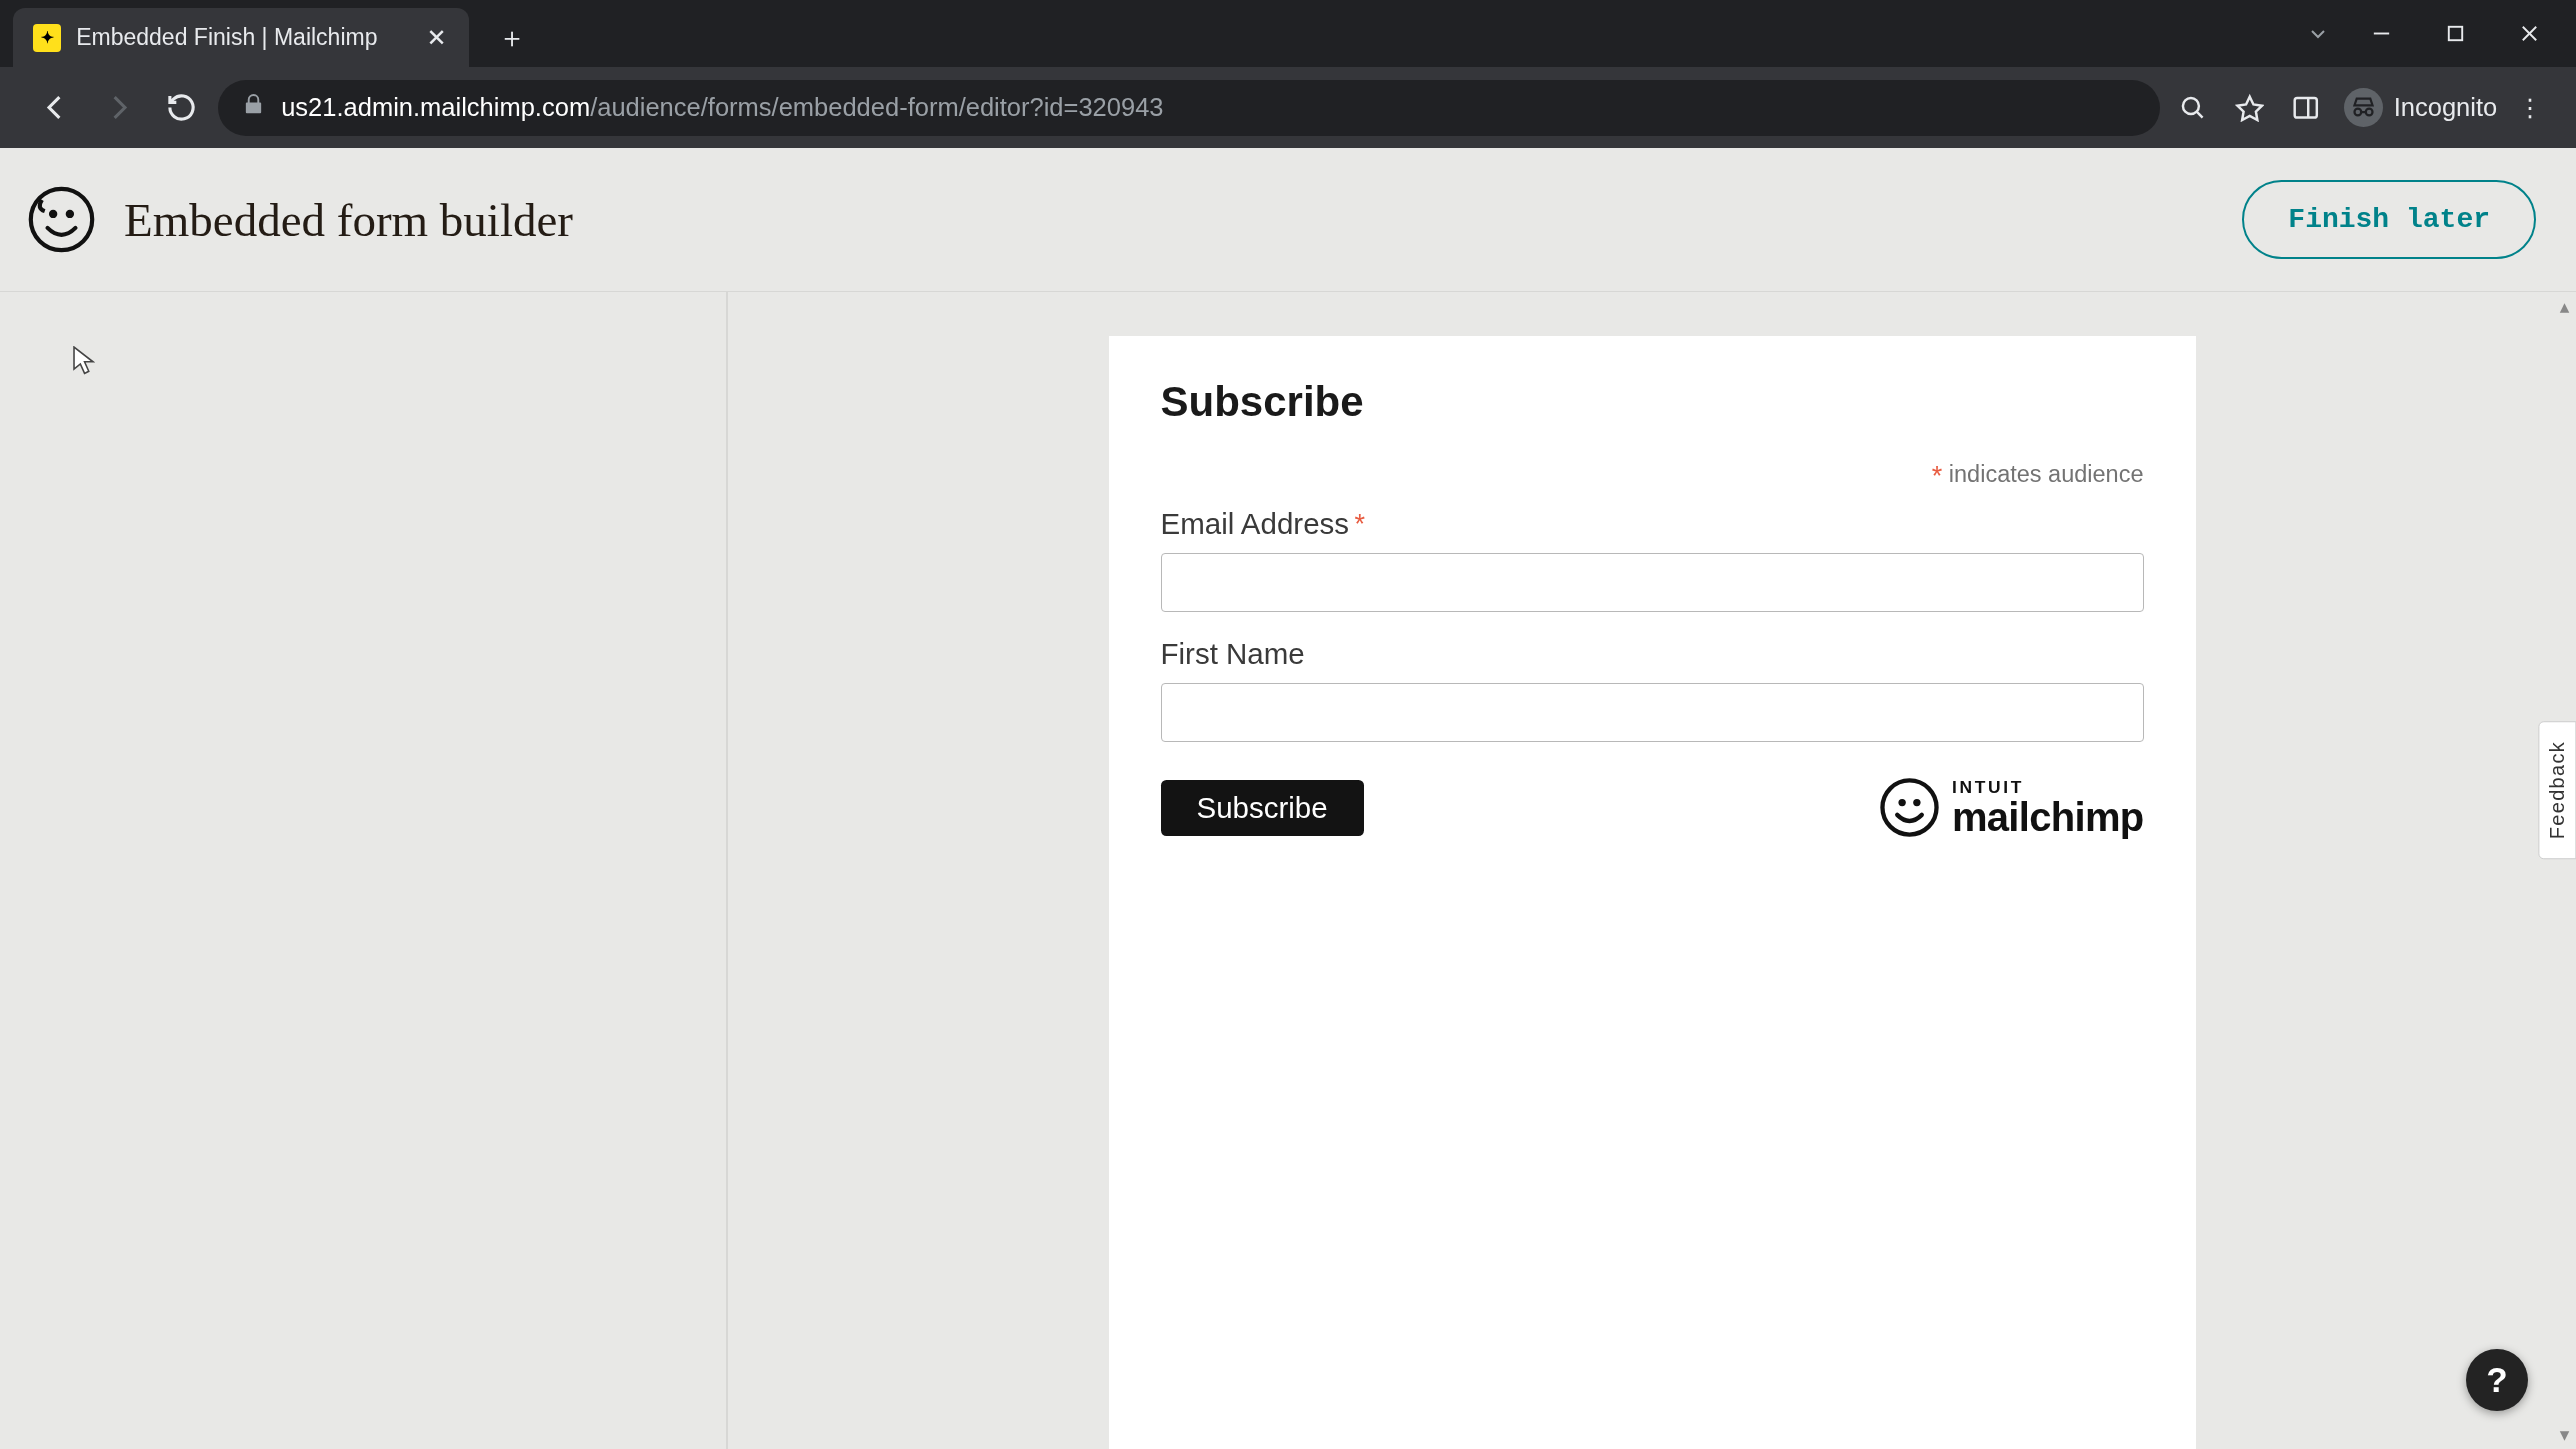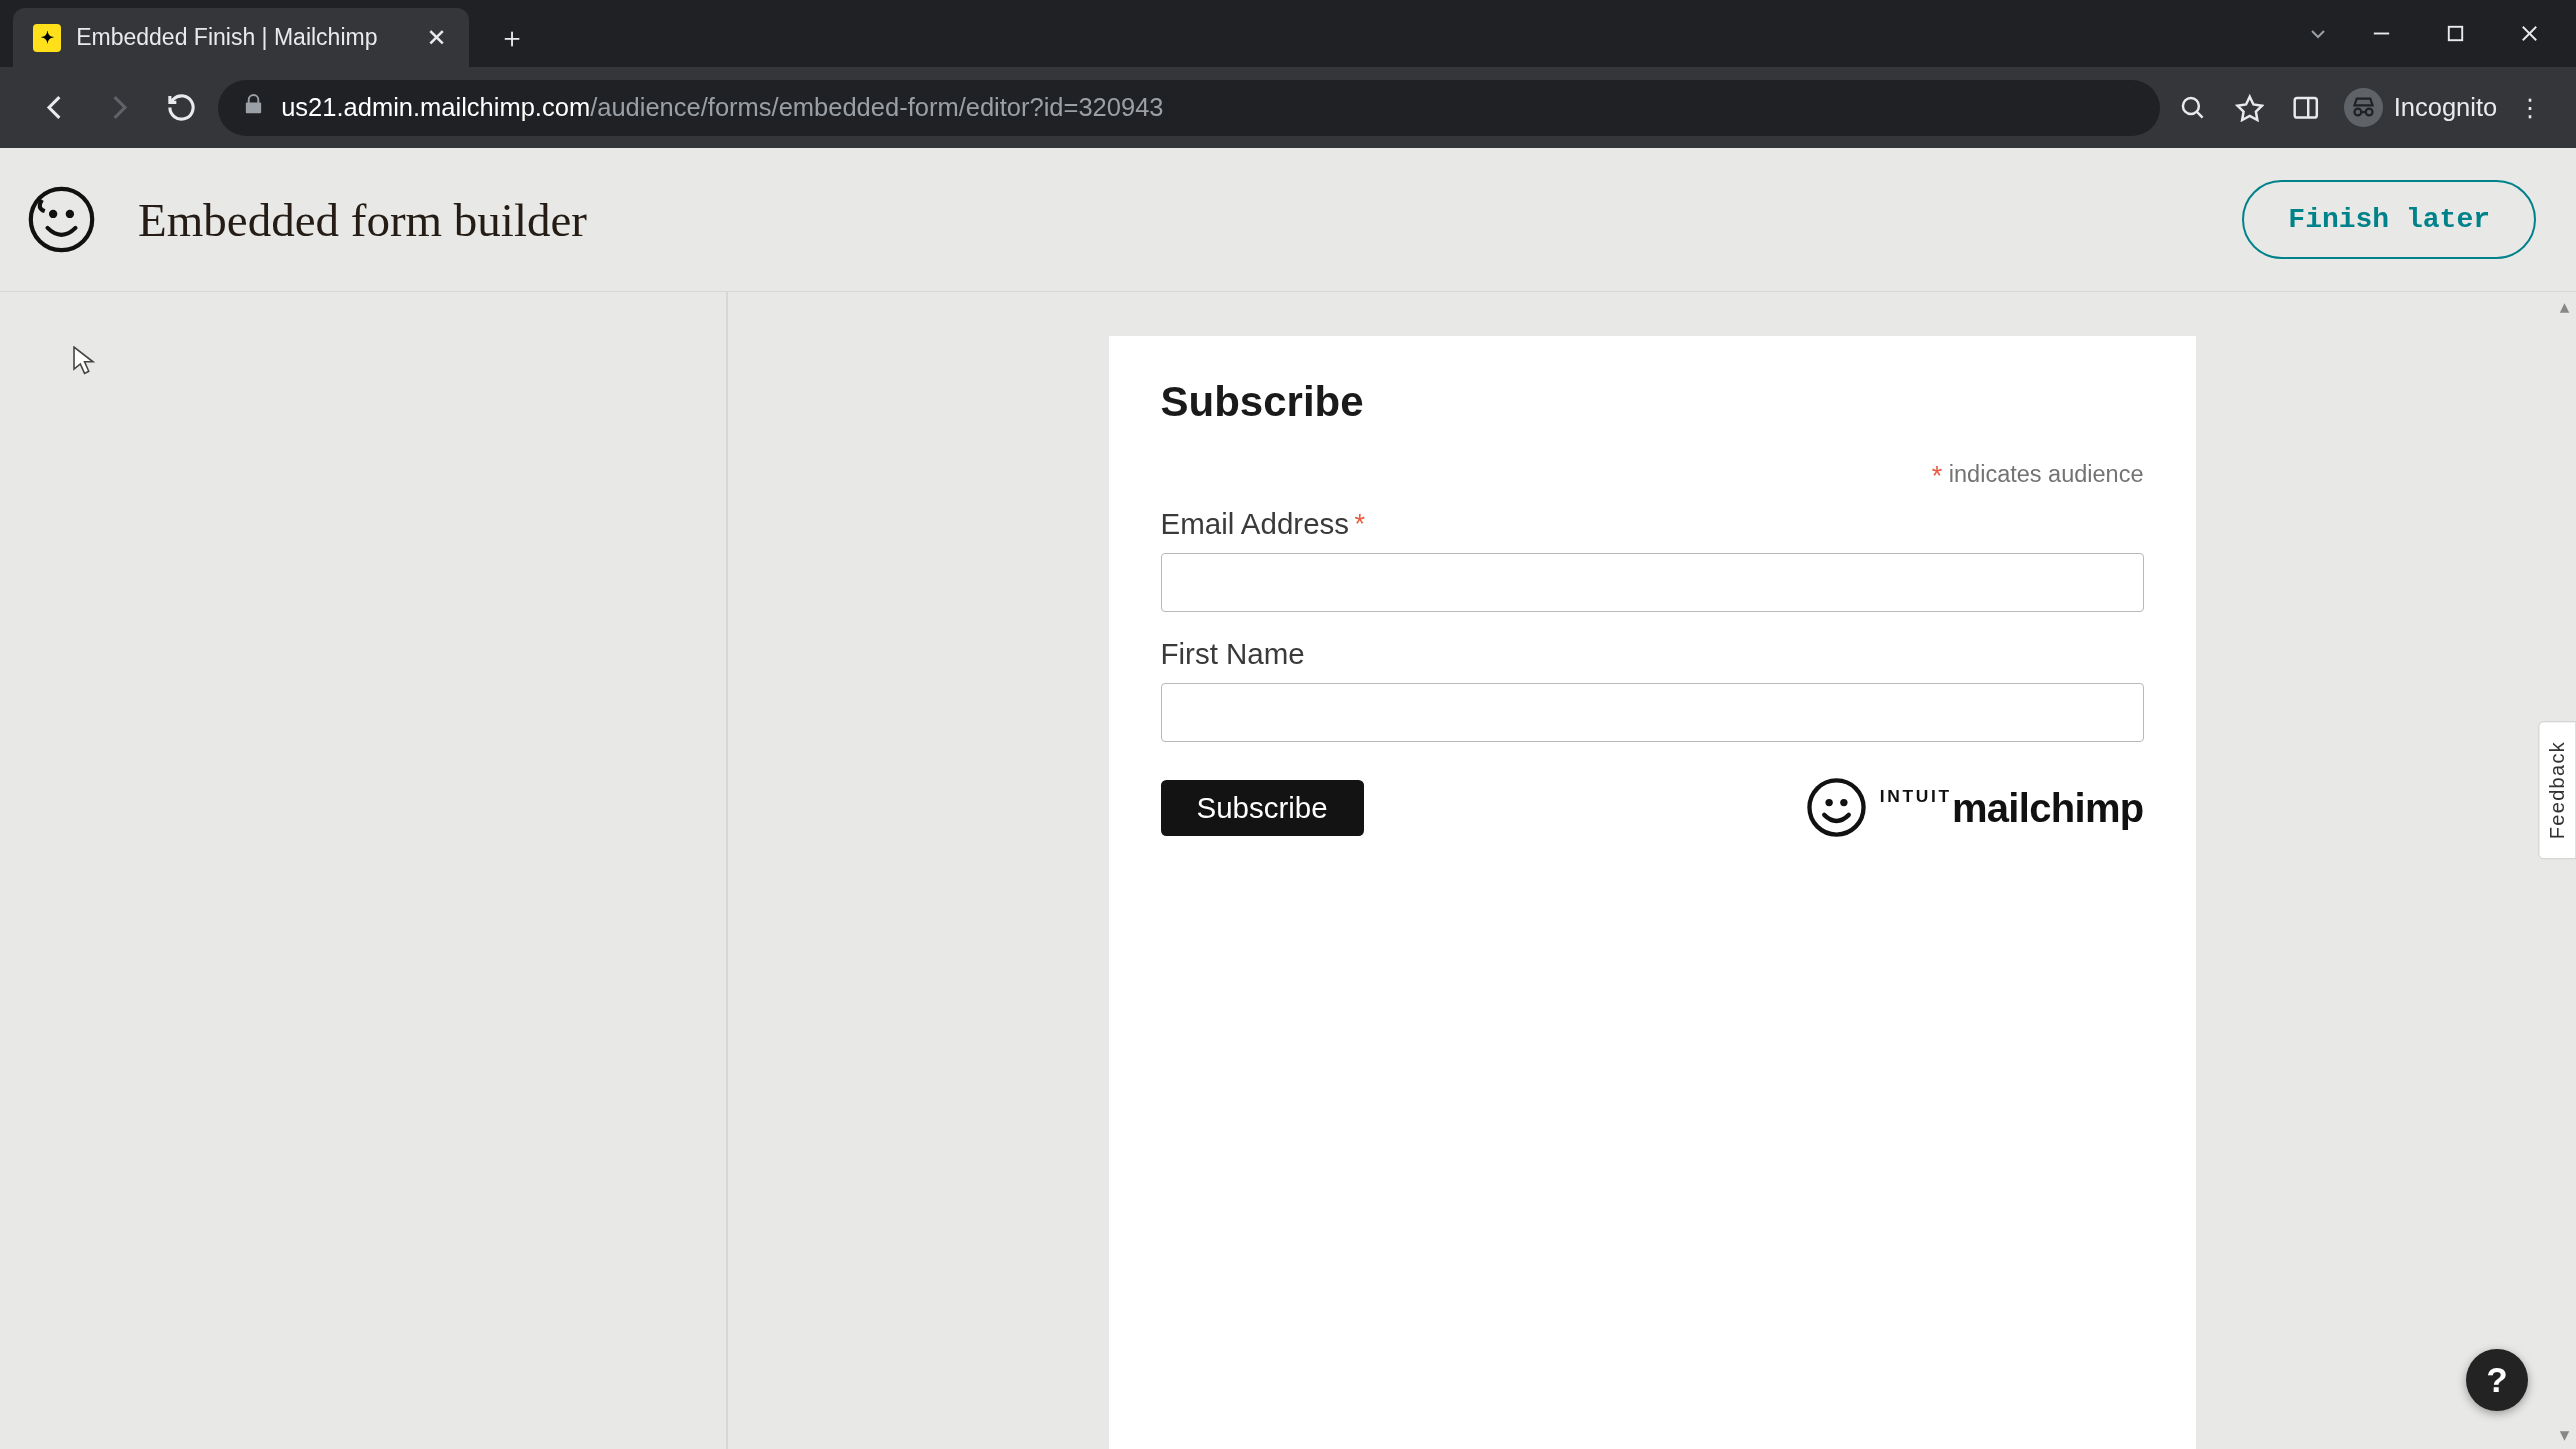--- a/index.html
+++ b/index.html
@@ -84,21 +84,21 @@
   
   .viewport {
     flex:1; display:flex; flex-direction:column; background: var(--bg-page);
     position: relative; width:100%;
   }
   .app-header {
     height: 144px; background: var(--bg-page);
     display:flex; align-items:center; padding: 0 40px 0 28px;
     border-bottom: 1.3px solid #d7d7d5;
   }
-  .brand { display:flex; align-items:center; gap:43px; }
+  .brand { display:flex; align-items:center; gap:29px; }
   .brand .logo {
     width:67px; height:67px;
   }
   .brand h1 {
     font-family: Georgia, 'Times New Roman', serif;
     font-size: 47px; font-weight: 500; color: var(--text-dark);
   }
   .header-actions { margin-left:auto; display:flex; gap:27px; }
   .btn {
     height: 79px; padding: 0 44px; border-radius: 40px;
@@ -141,21 +141,21 @@
   .form-footer {
     display:flex; align-items:center; justify-content:space-between; margin-top: 36px;
   }
   .subscribe-btn {
     background: #131313; color:#fff; border:none; height: 56px;
     padding: 0 36px; font-size: 29.5px; border-radius: 5.4px; font-weight: 400;
     cursor:pointer;
   }
   .mc-badge { display:flex; align-items:center; gap:13.4px; }
   .mc-badge .chimp { width:59px; height:59px; }
-  .mc-badge .text { display:flex; line-height:1;justify-content:space-between; }
+  .mc-badge .text { display:flex; flex-direction:column; line-height:1;justify-content:space-between; }
   .mc-badge .intuit { font-size:17.4px; font-weight:800; letter-spacing:2.7px; color:#111;}
   .mc-badge .mailchimp { font-size:40px; font-weight:800; color:#111; letter-spacing:-0.7px;}
 
   
   .feedback-tab {
     position:absolute; right:0; top: 429px;
     writing-mode: vertical-rl; transform: rotate(180deg);
     background:#fff; padding: 19px 6.7px; font-size:20px; color:#333;
     border: 0.7px solid #ccc; letter-spacing:1.3px;
     border-radius: 0 5.4px 5.4px 0;

